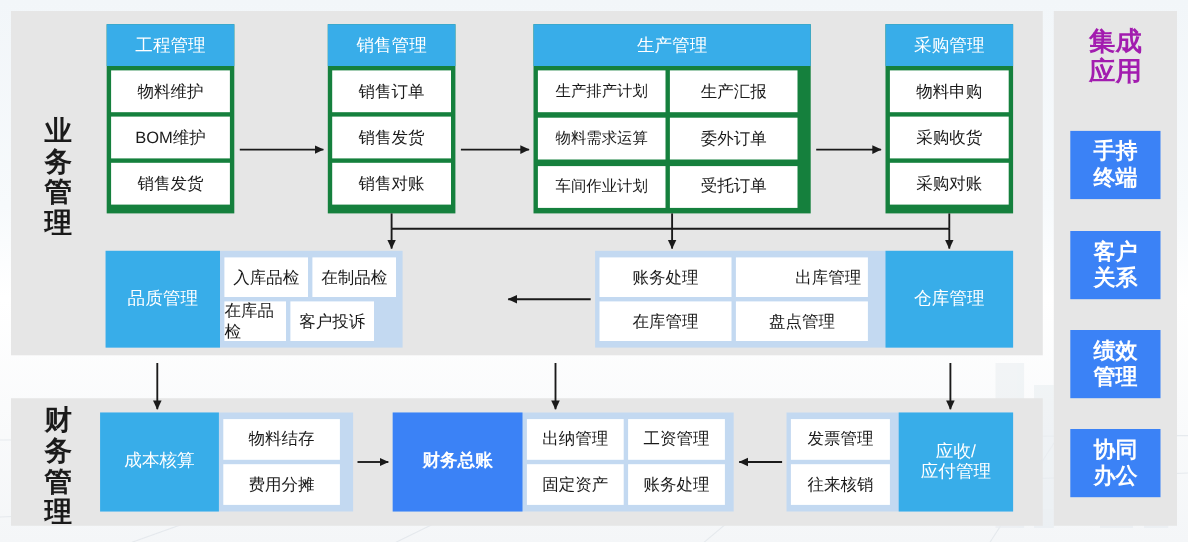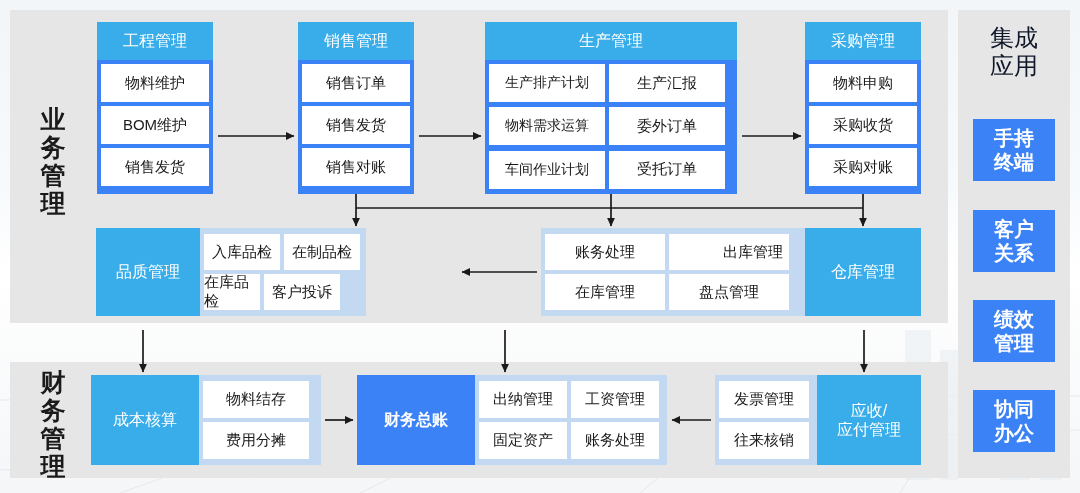--- a/index.html
+++ b/index.html
@@ -17,21 +17,21 @@
   #bg-lines{position:absolute;inset:0;opacity:.55;}
   #stage{position:absolute;inset:0;}
 
   .panel{position:absolute;background:#e6e6e6;}
   .panel-label{
     position:absolute;color:#1a1a1a;font-size:25px;font-weight:700;
     line-height:1.12;text-align:center;letter-spacing:0;
     width:42px;
   }
 
-  .card{position:absolute;background:#3b82f6;box-sizing:border-box;}
+  .card{position:absolute;background:#15803d;box-sizing:border-box;}
   .card-head{
     width:100%;background:#38ade9;color:#ffffff;
     font-size:16px;display:flex;align-items:center;justify-content:center;
     box-sizing:border-box;
   }
   .card-body{display:flex;flex-wrap:wrap;box-sizing:border-box;padding:4px;gap:4px;}
   .cell{
     background:#ffffff;color:#1a1a1a;font-size:15px;
     display:flex;align-items:center;justify-content:center;
     box-sizing:border-box;
@@ -46,21 +46,21 @@
   .sideblock.red{background:#3b82f6;font-weight:700;}
   .sidegrid{flex:1;display:flex;flex-wrap:wrap;align-content:center;
     padding:4px;gap:4px;box-sizing:border-box;}
 
   .appbtn{
     position:absolute;background:#3b82f6;color:#fff;font-size:20px;
     display:flex;align-items:center;justify-content:center;text-align:center;
     line-height:1.2;box-sizing:border-box;font-weight:bold;
   }
   .apps-title{
-    position:absolute;color:#0f172a;font-size:24px;font-weight:400;
+    position:absolute;color:#a21caf;font-size:24px;font-weight:700;
     text-align:center;line-height:1.15;
   }
   svg.arrows{position:absolute;left:0;top:0;width:1080px;height:493px;
     pointer-events:none;}
 </style>
 </head>
 <body>
 
 <div id="bg-photo"></div>
 <svg id="bg-lines" viewBox="0 0 1080 493" preserveAspectRatio="none">

